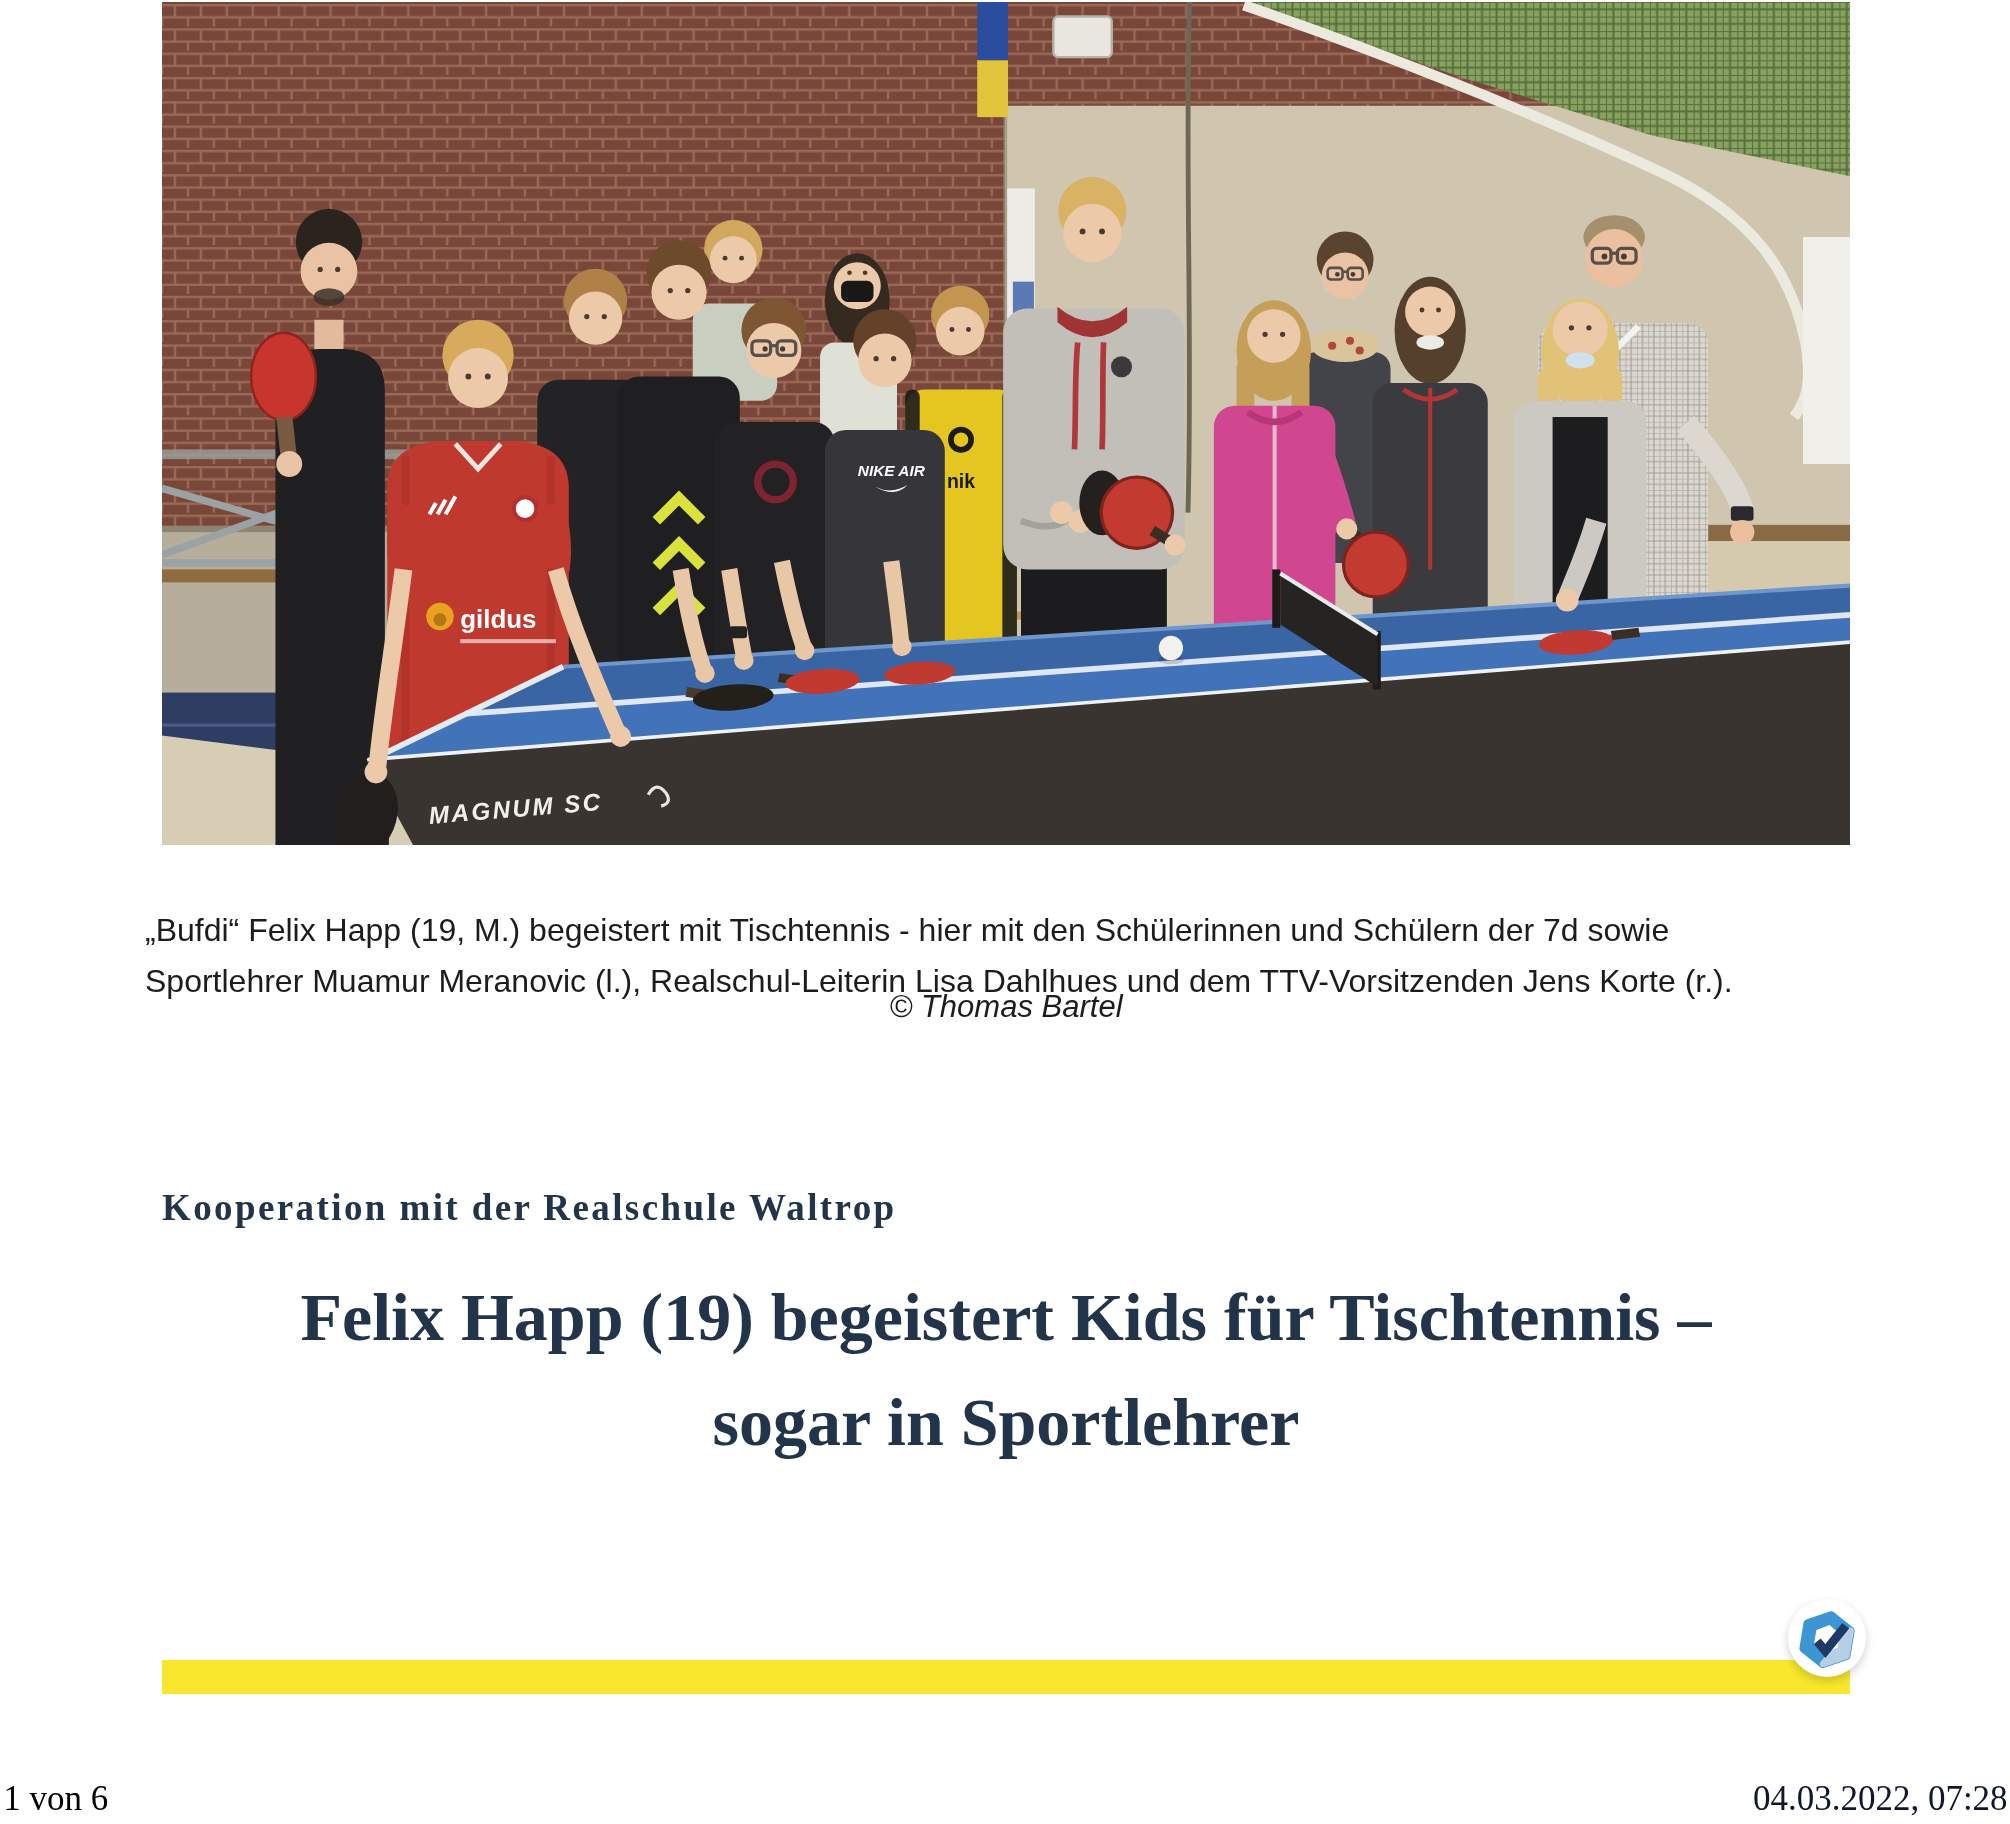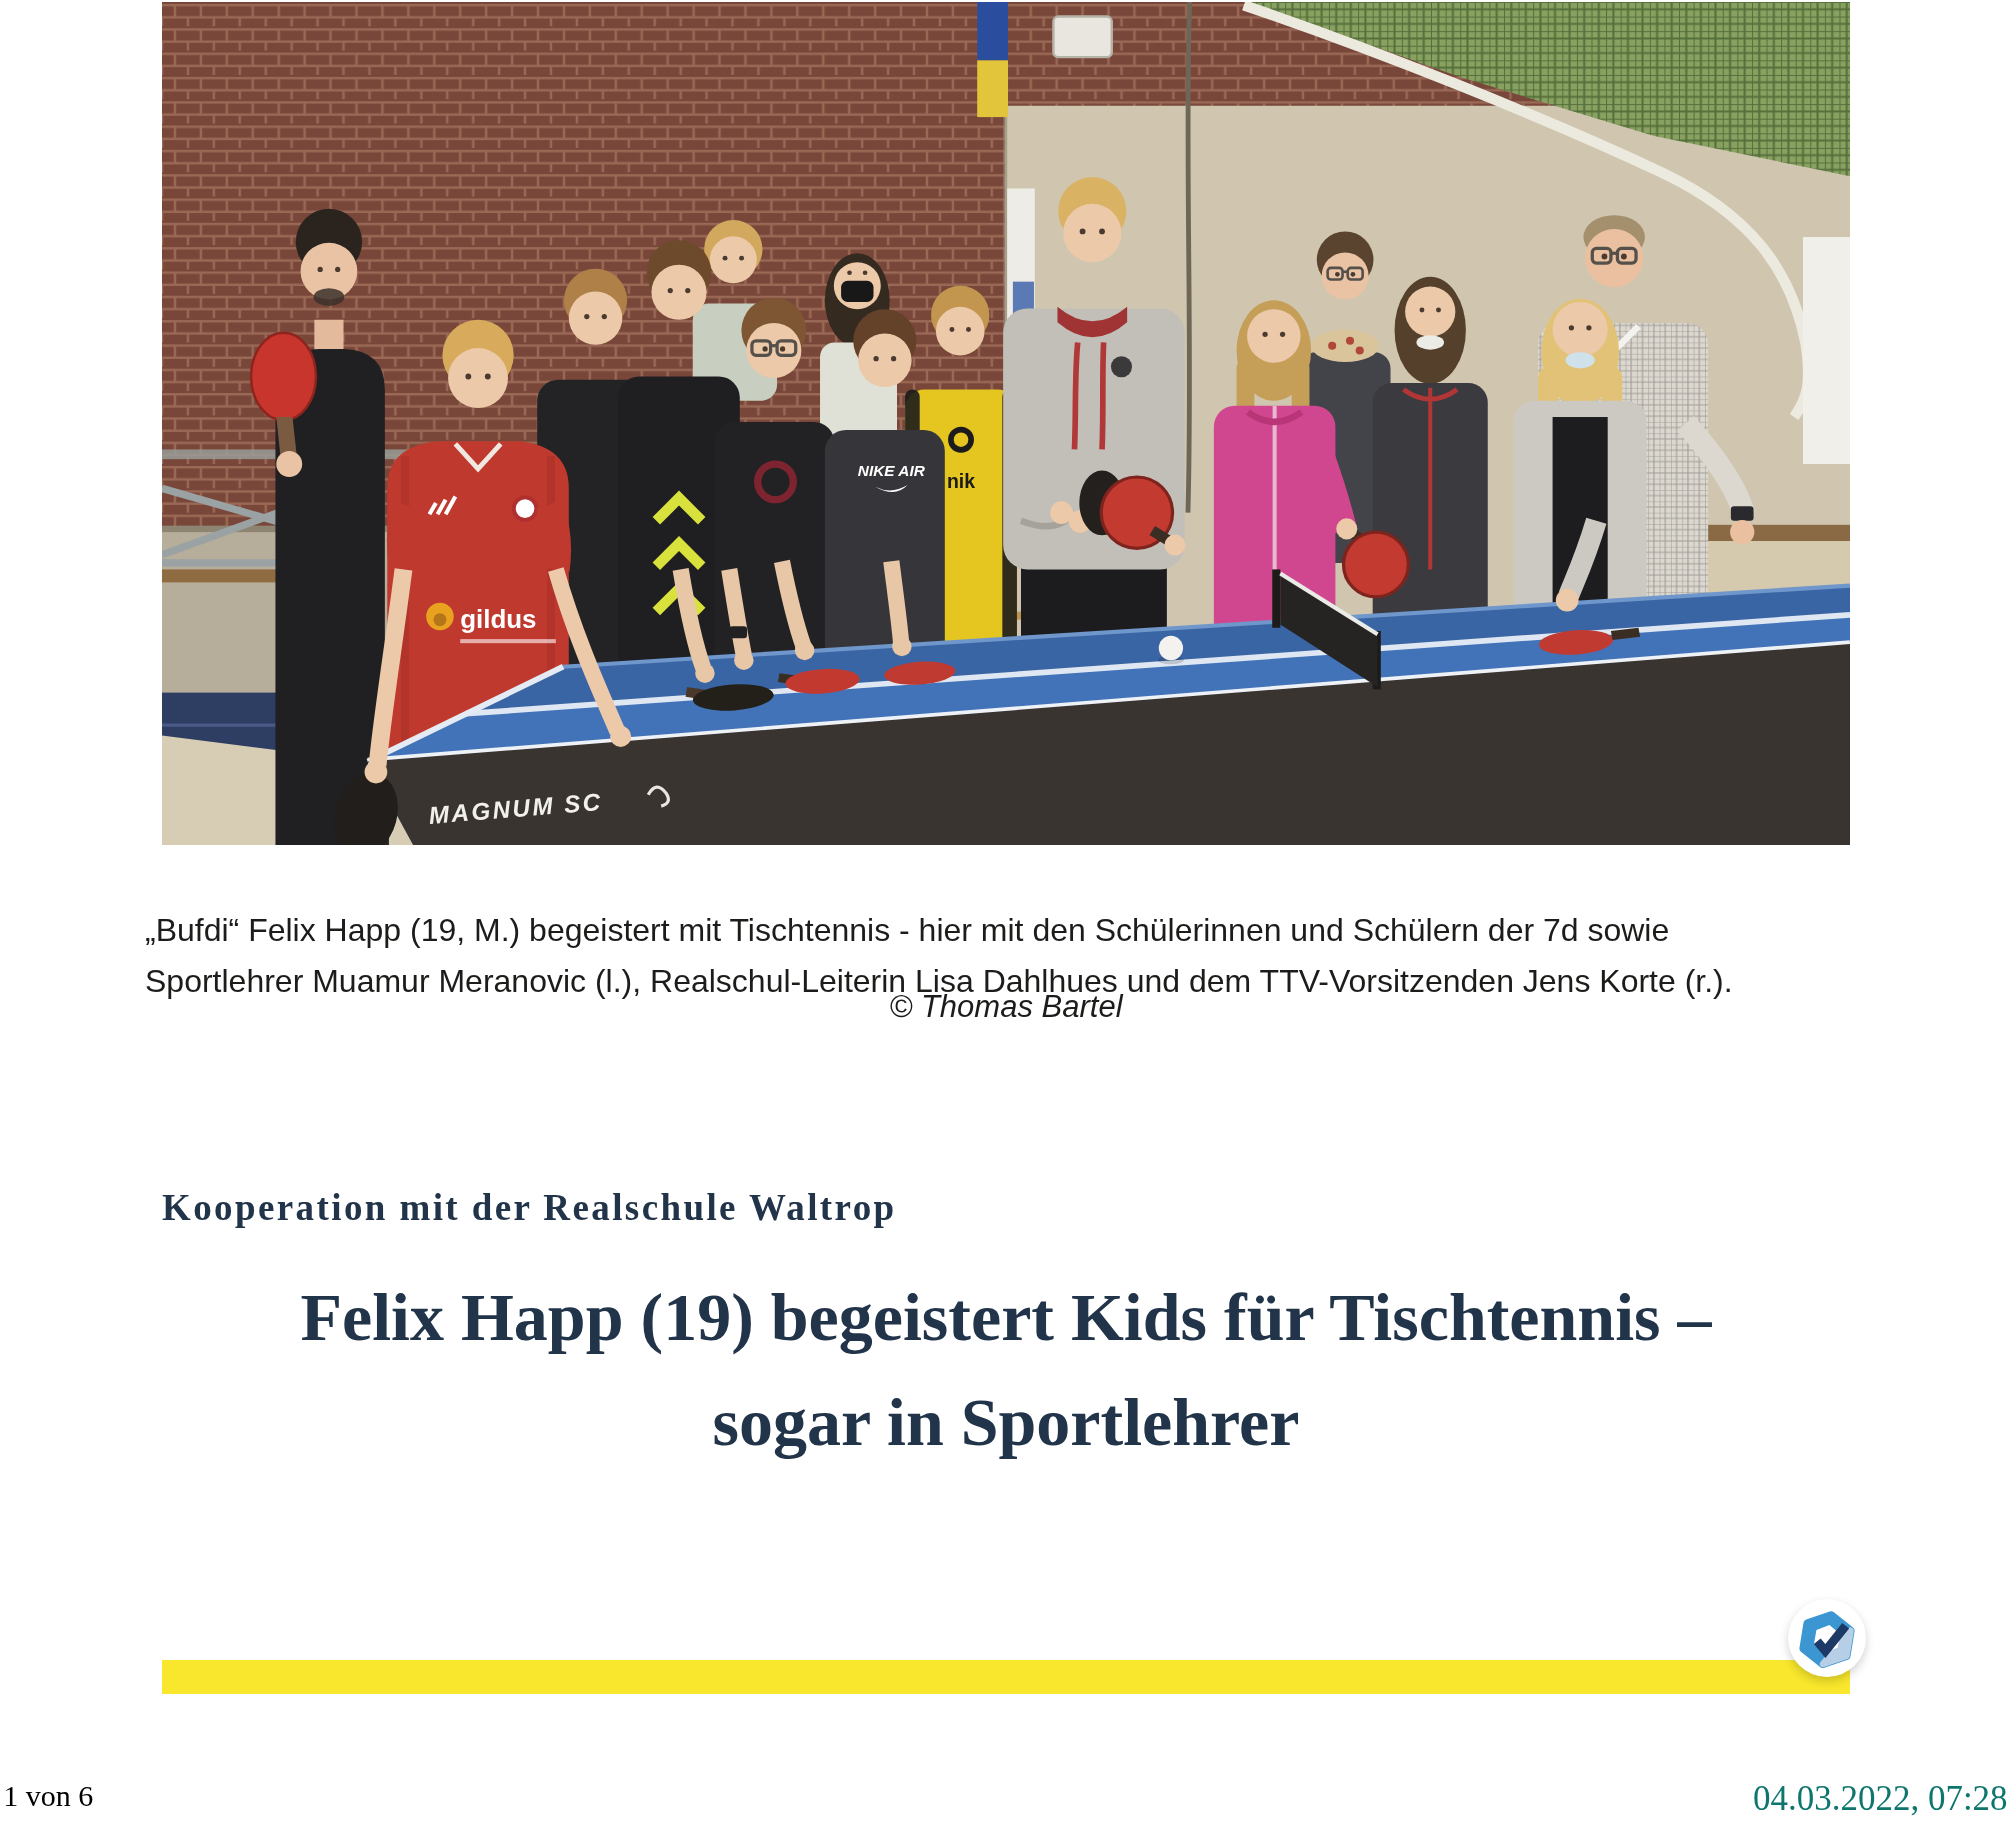--- a/index.html
+++ b/index.html
@@ -16,23 +16,23 @@
           letter-spacing:2.4px;color:#213449;}
   .headline{position:absolute;left:81px;top:1265px;width:1850px;text-align:center;
             font-family:"Liberation Serif",serif;font-weight:700;font-size:68px;
             line-height:105px;color:#213449;}
   .headline div{white-space:nowrap;}
   .accent-bar{position:absolute;left:162px;top:1660px;width:1688px;height:34px;background:#f8e72c;}
   .badge{position:absolute;left:1788px;top:1599px;width:78px;height:78px;border-radius:50%;
          background:#ffffff;box-shadow:0 4px 9.7px rgba(0,0,0,.18);}
   .badge svg{display:block;width:78px;height:78px;}
   .footer-left{position:absolute;left:3.2px;top:1779px;font-family:"Liberation Serif",serif;
-               font-size:30px;color:#000;}
+               font-size:35px;color:#000;}
   .footer-right{position:absolute;right:2.4px;top:1779px;font-family:"Liberation Serif",serif;
-                font-size:35px;color:#0f766e;}
+                font-size:35px;color:#0f172a;}
 </style>
 </head>
 <body>
 
 <div class="page">
 
   <figure class="photo-figure" style="margin:0;">
     <svg viewBox="0 0 2083 1040" preserveAspectRatio="none">
       <defs>
         <pattern id="brick" width="64" height="30" patternUnits="userSpaceOnUse">

